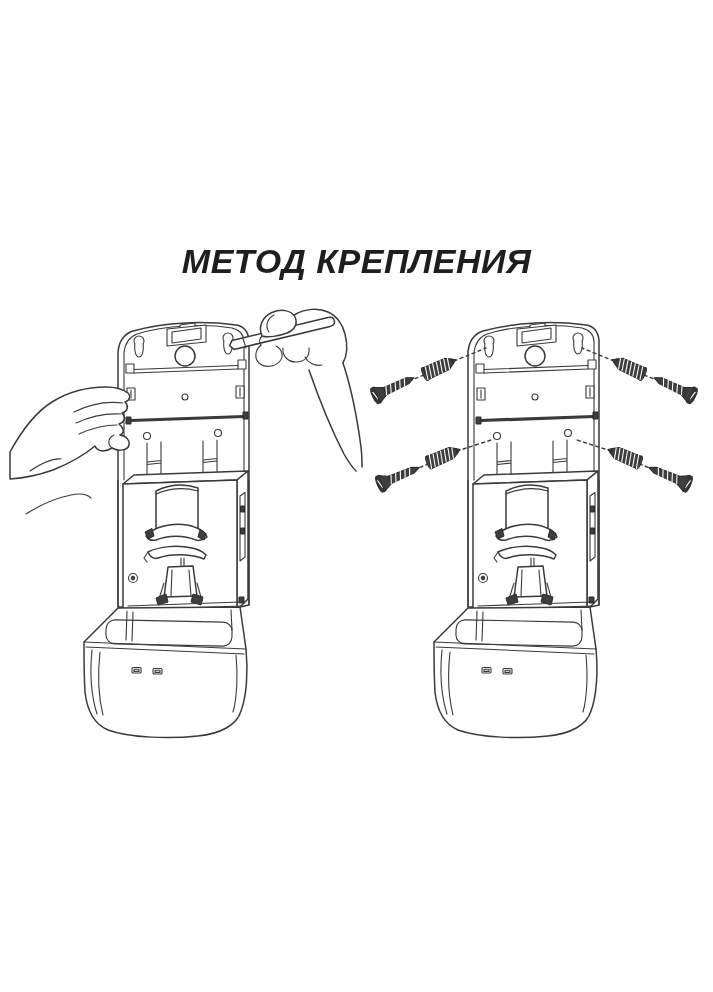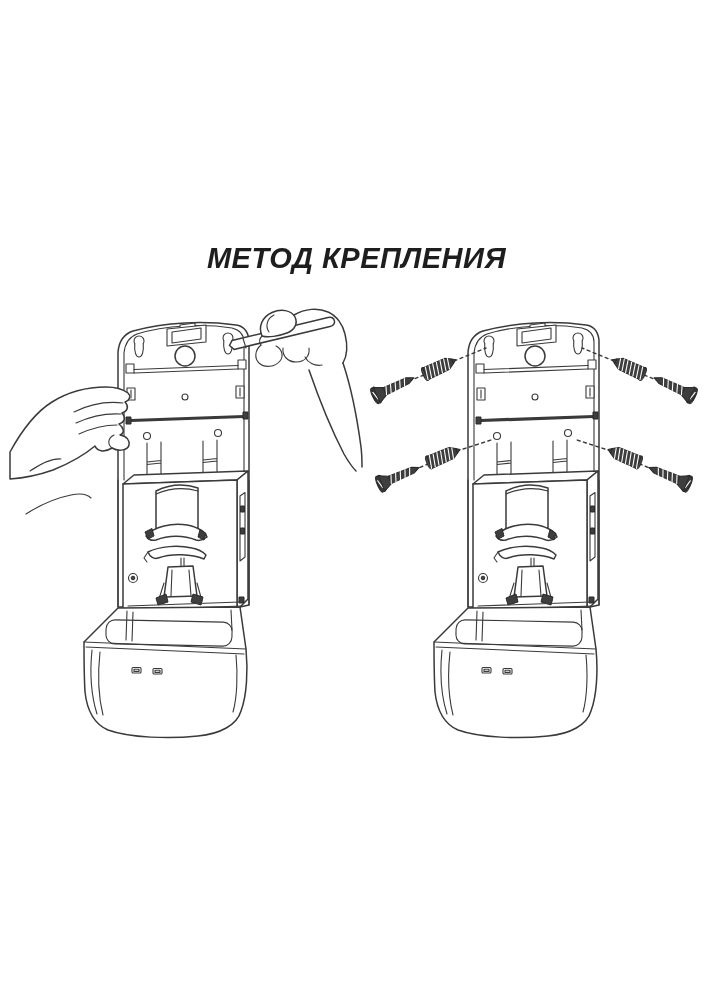--- a/index.html
+++ b/index.html
@@ -1,19 +1,19 @@
 <!DOCTYPE html>
 <html><head>
 <meta charset="utf-8">
 <style>
   html,body{margin:0;padding:0;background:#ffffff;}
   .canvas{position:relative;width:713px;height:992px;background:#ffffff;overflow:hidden;
           font-family:"Liberation Sans",sans-serif;}
   .title{position:absolute;top:242px;left:0;width:100%;margin:0;text-align:center;
-         font-style:italic;font-weight:bold;font-size:29px;letter-spacing:.5px;color:#1e1e1e;
+         font-style:italic;font-weight:bold;font-size:34px;letter-spacing:.5px;color:#1e1e1e;
          font-family:"Liberation Sans",sans-serif;}
   .diagram{position:absolute;top:300px;left:0;}
   .ln{fill:none;stroke:#3a3a3a;stroke-width:1.5;stroke-linecap:round;stroke-linejoin:round;}
   .thin{fill:none;stroke:#3a3a3a;stroke-width:1.1;stroke-linecap:round;stroke-linejoin:round;}
   .wh{fill:#ffffff;stroke:#3a3a3a;stroke-width:1.5;stroke-linejoin:round;stroke-linecap:round;}
   .whthin{fill:#ffffff;stroke:#3a3a3a;stroke-width:1.1;stroke-linejoin:round;}
   .dk{fill:#3e3e3e;stroke:#2b2b2b;stroke-width:1;stroke-linejoin:round;}
   .dk2{fill:#4a4a4a;stroke:#2b2b2b;stroke-width:1;}
   .rib{fill:none;stroke:#ffffff;stroke-width:1.1;stroke-linecap:round;}
   .dash{fill:none;stroke:#3a3a3a;stroke-width:1.4;stroke-dasharray:3 3.5;stroke-linecap:round;}

